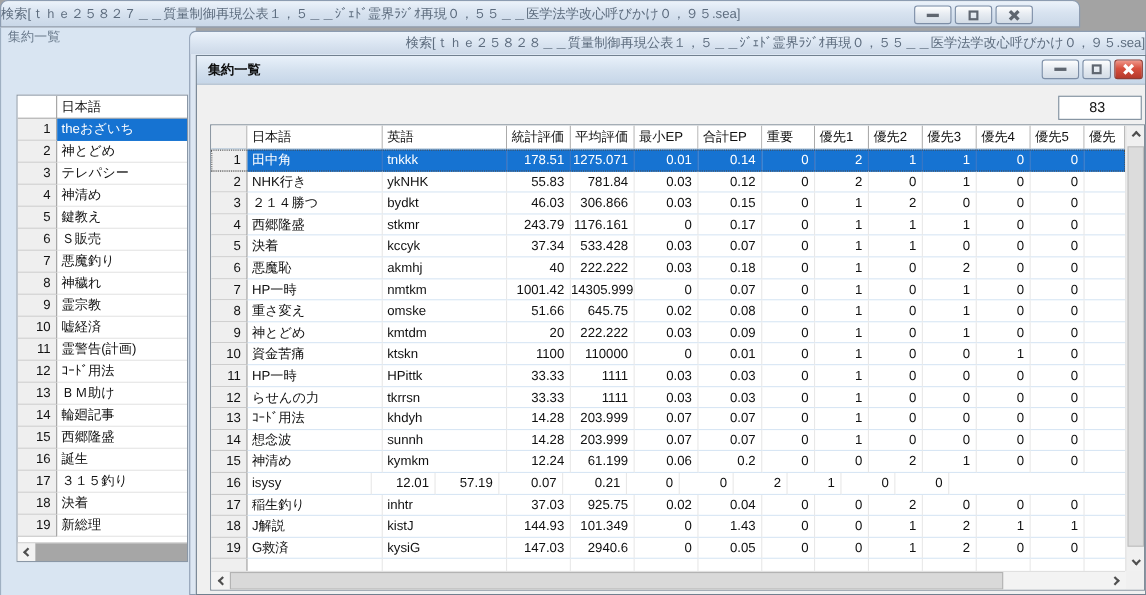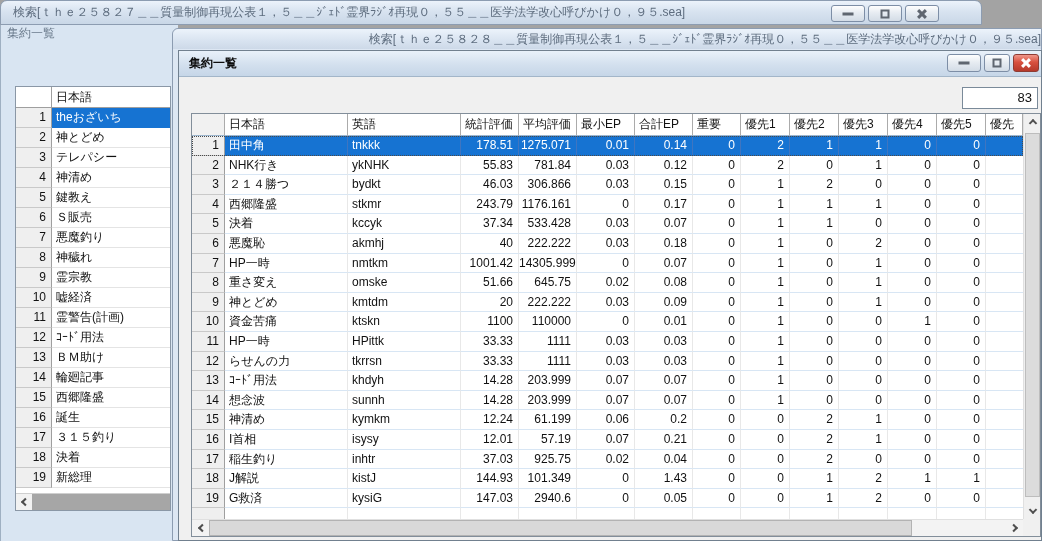--- a/index.html
+++ b/index.html
@@ -3,21 +3,21 @@
 <meta charset="utf-8">
 <style>
   * { margin:0; padding:0; box-sizing:border-box; }
   html,body { width:1042px; height:541px; overflow:hidden; }
   body { font-family:"Liberation Sans", sans-serif; font-size:12px; color:#111; }
 
   .screen { position:relative; width:1042px; height:541px; background:#a3a3a3; overflow:hidden; }
 
   
   .tbar { background:linear-gradient(#ecf3fb, #d8e3f0 45%, #c9d7e7); border:1px solid #8c9cb1; }
-  .tbar-text { color:#5d6c7e; line-height:23px; padding-left:12px; white-space:nowrap; overflow:hidden; display:block; }
+  .tbar-text { color:#5d6c7e; line-height:23px; padding-left:0; white-space:nowrap; overflow:hidden; display:block; }
 
   
   .win-back { position:absolute; left:0; top:0; width:982px; height:25px;
               border-radius:7px 7px 0 0; }
   .capbtns { position:absolute; top:4px; right:42px; display:flex; gap:3px; }
   .capbtn { width:34px; height:17px; border:1px solid #7d8ea6; border-radius:3px;
             background:linear-gradient(#fefefe,#e7ecf2 45%,#d3dce6); position:relative; cursor:default; }
   .glyph-min { position:absolute; left:50%; top:50%; width:11px; height:3px; background:#5f6670; transform:translate(-50%,-50%); }
   .glyph-restore { position:absolute; left:50%; top:50%; width:9px; height:9px; border:2px solid #5f6670; transform:translate(-50%,-50%); }
   .glyph-x { position:absolute; left:50%; top:50%; width:13px; height:13px; transform:translate(-50%,-50%); }
@@ -57,21 +57,21 @@
   .child-tbar { height:26px; background:linear-gradient(#e9f1fa,#d3e0ee 55%,#c6d6e8);
                 border-bottom:1px solid #a3b6c9; position:relative; }
   .child-title { font-weight:bold; color:#0d0d0d; line-height:25px; padding-left:10px; display:block; }
   .child-btns { position:absolute; top:3px; right:2px; display:flex; gap:3px; }
   .child-btns .capbtn { height:18px; }
   .capbtn.small { width:26px; }
   .capbtn.red { background:linear-gradient(#f0978a,#d8503f 45%,#b5392b); border-color:#8e3c34; }
   .capbtn.red .glyph-x::before, .capbtn.red .glyph-x::after { background:#fff; }
 
   .countbox { position:absolute; left:783px; top:36px; width:76px; height:22px; background:#fff;
-              border:1px solid #7a8a99; text-align:right; line-height:20px; padding-right:5px; font-size:13px; }
+              border:1px solid #7a8a99; text-align:center; line-height:20px; padding-right:5px; font-size:13px; }
 
   
   .grid { position:absolute; left:12px; top:62px; width:850px; height:424px;
           background:#fff; border:1px solid #828e9a; overflow:hidden; }
   .gin { position:absolute; left:0; top:0; right:17px; bottom:17px; overflow:hidden; }
   .trow { display:flex; height:19.6px; line-height:18px; }
   .trow.thead { height:22px; line-height:21px; }
   .tcell { overflow:hidden; white-space:nowrap; border-right:1px solid #e8e8e8; border-bottom:1px solid #d8e6f4; }
   .c0 { width:33px; } .c1 { width:123px; } .c2 { width:113px; }
   .c3,.c4,.c5,.c6 { width:58px; } .c7 { width:48px; }
@@ -496,21 +496,20 @@
               <div class="tcell c7 num">0</div>
               <div class="tcell c8 num">0</div>
               <div class="tcell c9 num">2</div>
               <div class="tcell c10 num">1</div>
               <div class="tcell c11 num">0</div>
               <div class="tcell c12 num">0</div>
               <div class="tcell c13 num"></div>
             </div>
             <div class="trow">
               <div class="tcell c0 num">16</div>
-              <div class="tcell c1">I首相</div>
               <div class="tcell c2">isysy</div>
               <div class="tcell c3 num">12.01</div>
               <div class="tcell c4 num">57.19</div>
               <div class="tcell c5 num">0.07</div>
               <div class="tcell c6 num">0.21</div>
               <div class="tcell c7 num">0</div>
               <div class="tcell c8 num">0</div>
               <div class="tcell c9 num">2</div>
               <div class="tcell c10 num">1</div>
               <div class="tcell c11 num">0</div>

